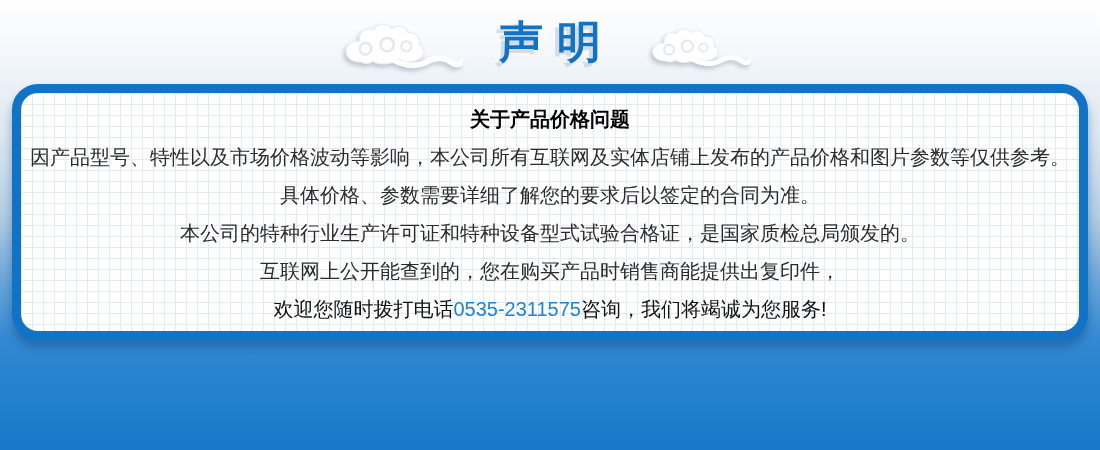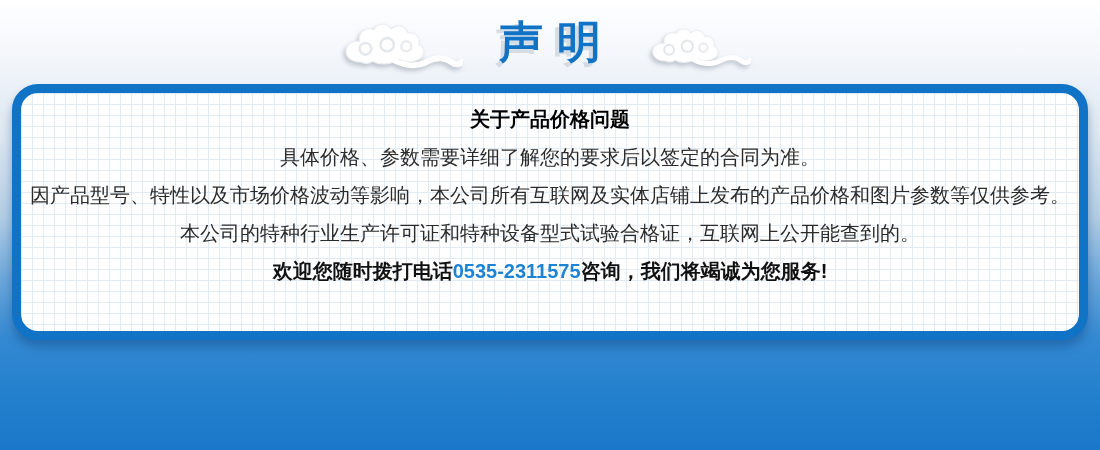--- a/index.html
+++ b/index.html
@@ -41,21 +41,21 @@
   }
   .card-inner { position: absolute; inset: 0; border-radius: 14px; overflow: hidden; }
   .content {
     position: relative; z-index: 2;
     padding-top: 15px;
     text-align: center;
     font-size: 20px; color: #2b2b2b;
   }
   .content p { line-height: 22px; margin-bottom: 16px; }
   .content p.h { font-weight: bold; color: #000; }
-  .content p.footer { font-weight: bold; color: #111; margin-top: 7px; }
+  .content p.footer { font-weight: normal; color: #111; margin-top: 7px; }
   .phone { color: #1e83d3; text-decoration: none; cursor: pointer; }
 </style>
 </head>
 <body>
 
 <svg width="0" height="0" style="position:absolute">
   <defs>
     <symbol id="cloud" viewBox="0 0 150 62">
       <path d="M28 48 C14 48 8 40 10 32 C12 25 19 22 26 23 C24 12 34 5 43 9
                C47 1 59 0 64 8 C71 2 81 4 84 13 C93 11 99 18 97 27
@@ -78,22 +78,23 @@
     <div class="page-title">声明</div>
     <svg class="cloud cloud-header-right" viewBox="0 0 150 62">
         <use href="#cloud"></use>
       </svg>
   </div>
 
   <section class="card">
     <div class="card-inner">
       <div class="content">
         <p class="h">关于产品价格问题</p>
+        <p>因产品型号、特性以及市场价格波动等影响，本公司所有互联网及实体店铺上发布的产品价格和图片参数等仅供参考。</p>
         <p>具体价格、参数需要详细了解您的要求后以签定的合同为准。</p>
-        <p>因产品型号、特性以及市场价格波动等影响，本公司所有互联网及实体店铺上发布的产品价格和图片参数等仅供参考。</p>
-        <p>本公司的特种行业生产许可证和特种设备型式试验合格证，互联网上公开能查到的。</p>
+        <p>本公司的特种行业生产许可证和特种设备型式试验合格证，是国家质检总局颁发的。</p>
+        <p>互联网上公开能查到的，您在购买产品时销售商能提供出复印件，</p>
         <p class="footer"><span>欢迎您随时拨打电话</span><a class="phone">0535-2311575</a><span>咨询，我们将竭诚为您服务!</span></p>
       </div>
 
     </div>
   </section>
 
 </div>
 
 </body></html>

